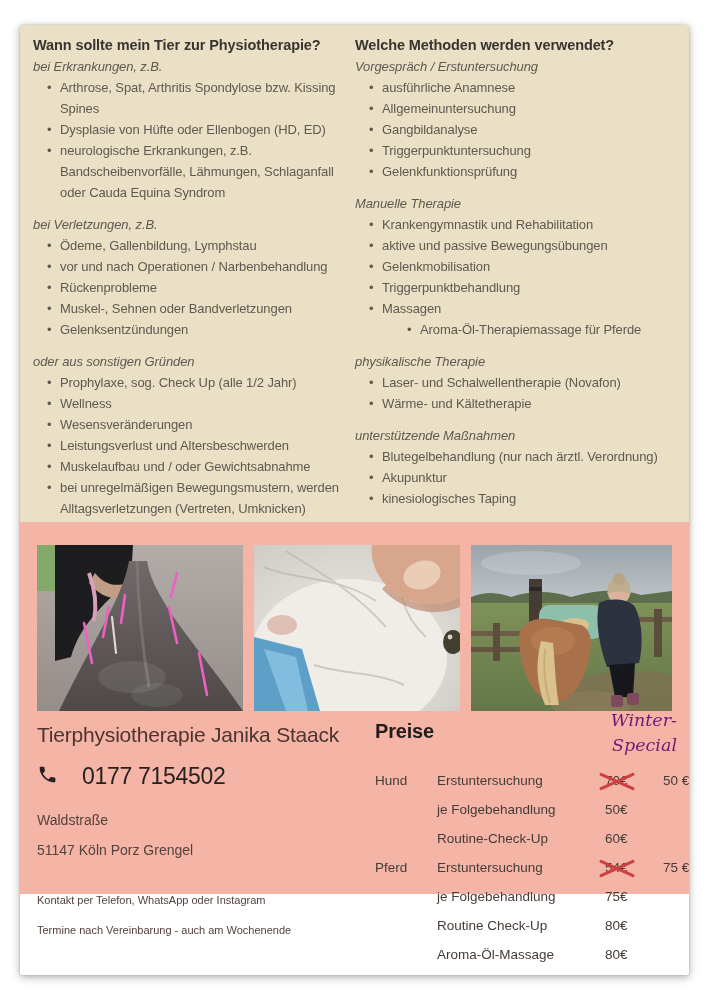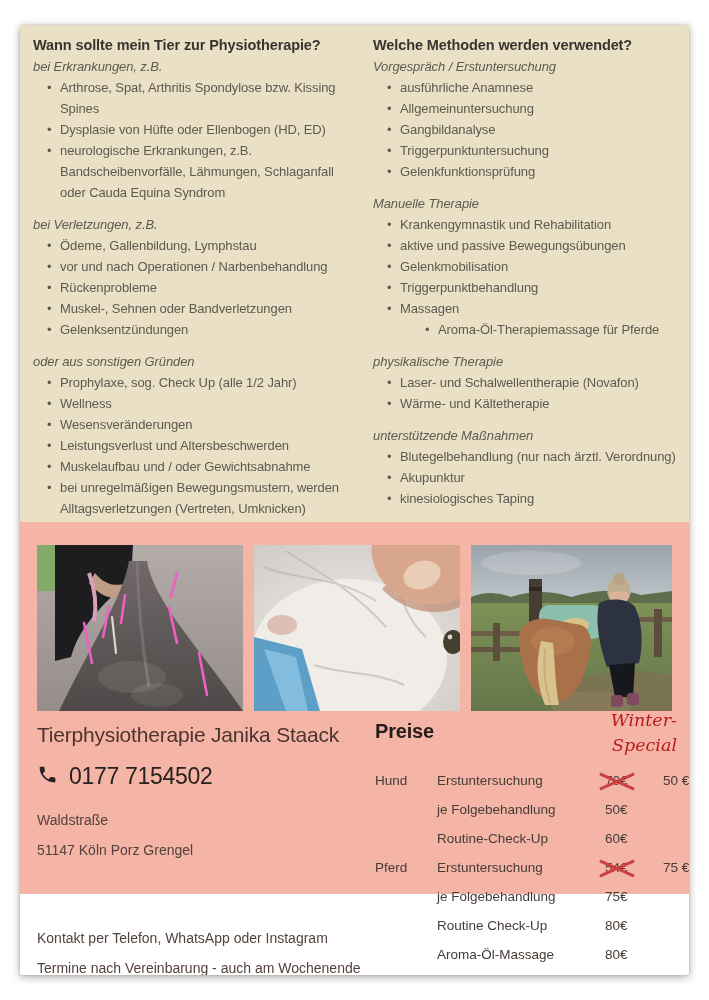--- a/index.html
+++ b/index.html
@@ -2,49 +2,49 @@
 <html><head>
 <meta charset="utf-8">
 <style>
   * { margin:0; padding:0; box-sizing:border-box; }
   html,body { width:709px; height:1000px; background:#ffffff; font-family:"Liberation Sans", sans-serif; }
   .flyer { position:absolute; left:20px; top:25px; width:669px; height:950px;
            box-shadow:0 2px 9px rgba(40,30,20,.38), 0 0 2px rgba(40,30,20,.25); border-radius:2px; overflow:hidden; }
 
   
   .panel-top { position:absolute; left:0; top:0; width:669px; height:497px; background:#e9e0c6;
-               display:flex; gap:22px; padding:10px 6px 0 13px; }
+               display:flex; gap:4px; padding:10px 6px 0 13px; }
   .col { flex:0 0 318px; color:#5f5950; font-size:13px; line-height:21px; letter-spacing:-.1px; }
   .col h2 { font-size:14.5px; line-height:21px; font-weight:bold; color:#38342f; letter-spacing:-.1px; }
   .subtitle { font-style:italic; color:#5f5950; }
   .col ul { list-style:none; padding-left:14px; }
   .col ul li { padding-left:13px; position:relative; }
   .col ul li::before { content:"•"; position:absolute; left:0; top:0; color:#5f5950; }
   .col ul.sub { padding-left:52px; }
   .group { margin-bottom:11px; }
 
   
   .panel-bottom { position:absolute; left:0; top:497px; width:669px; height:372px; background:#f4b4a6; }
   .photos { position:absolute; left:17px; top:23px; display:flex; gap:11px; }
   .photo { height:166px; overflow:hidden; background:#bbb; }
   .photo svg { display:block; }
 
   .contact { position:absolute; left:17px; top:200px; color:#54423c; }
   .biz-name { font-size:21px; line-height:26px; color:#4e3430; margin-bottom:15px; letter-spacing:-.2px; }
-  .phone-row { display:flex; align-items:center; gap:11px; margin-bottom:16px; }
+  .phone-row { display:flex; align-items:center; gap:24px; margin-bottom:16px; }
   .phone-row svg { flex:0 0 auto; }
   .phone-number { font-size:23px; line-height:26px; color:#27211f; letter-spacing:-.3px; }
   .addr { font-size:14px; line-height:30px; }
-  .notes { margin-top:58px; font-size:14px; line-height:30px; }
+  .notes { margin-top:20px; font-size:11px; line-height:30px; }
 
   .prices { position:absolute; left:355px; top:186px; width:306px; color:#453c37; }
   .prices-head { display:flex; justify-content:space-between; align-items:flex-start; height:52px; margin-bottom:6px; }
   .prices-title { font-size:20px; font-weight:bold; color:#221d1a; padding-top:12px; letter-spacing:-.2px; }
   .winter { text-align:right; font-family:"DejaVu Serif", serif; font-style:italic; font-size:17.5px;
-            line-height:25px; color:#b91c1c; padding-right:4px; }
+            line-height:25px; color:#701a75; padding-right:4px; }
   .prow { display:grid; grid-template-columns:62px 168px 46px auto; height:29px; align-items:center; font-size:13.5px; }
   .pc.animal { color:#453c37; }
   .pc.price { position:relative; white-space:nowrap; }
   .pc.price.crossed::before, .pc.price.crossed::after { content:""; position:absolute; left:-7px; top:7px;
             width:38px; height:3px; background:#cd4040; border-radius:2px; }
   .pc.price.crossed::before { transform:rotate(24deg); }
   .pc.price.crossed::after  { transform:rotate(-24deg); }
   .pc.special { padding-left:12px; white-space:nowrap;text-align:right; }
 </style>
 </head>

